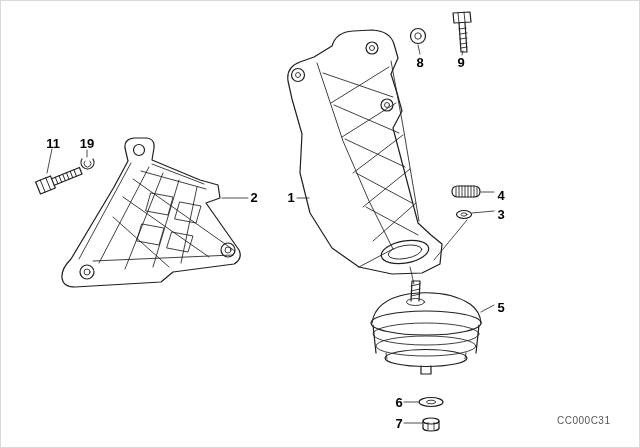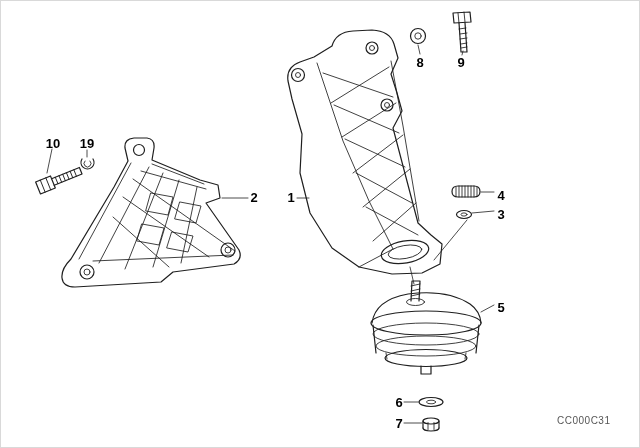--- a/index.html
+++ b/index.html
@@ -182,17 +182,17 @@
       <div class="callout" style="left: 290px; top: 190px;">1</div>
       <div class="callout" style="left: 253px; top: 190px;">2</div>
       <div class="callout" style="left: 500px; top: 207px;">3</div>
       <div class="callout" style="left: 500px; top: 188px;">4</div>
       <div class="callout" style="left: 500px; top: 300px;">5</div>
       <div class="callout" style="left: 398px; top: 395px;">6</div>
       <div class="callout" style="left: 398px; top: 416px;">7</div>
       <div class="callout" style="left: 419px; top: 55px;">8</div>
       <div class="callout" style="left: 460px; top: 55px;">9</div>
       <div class="callout" style="left: 86px; top: 136px;">19</div>
-      <div class="callout" style="left: 52px; top: 136px;">10</div>
+      <div class="callout" style="left: 52px; top: 136px;">11</div>
     </div>
 
   <div class="diagram-code">CC000C31</div>
 </div>
 
 </body></html>

